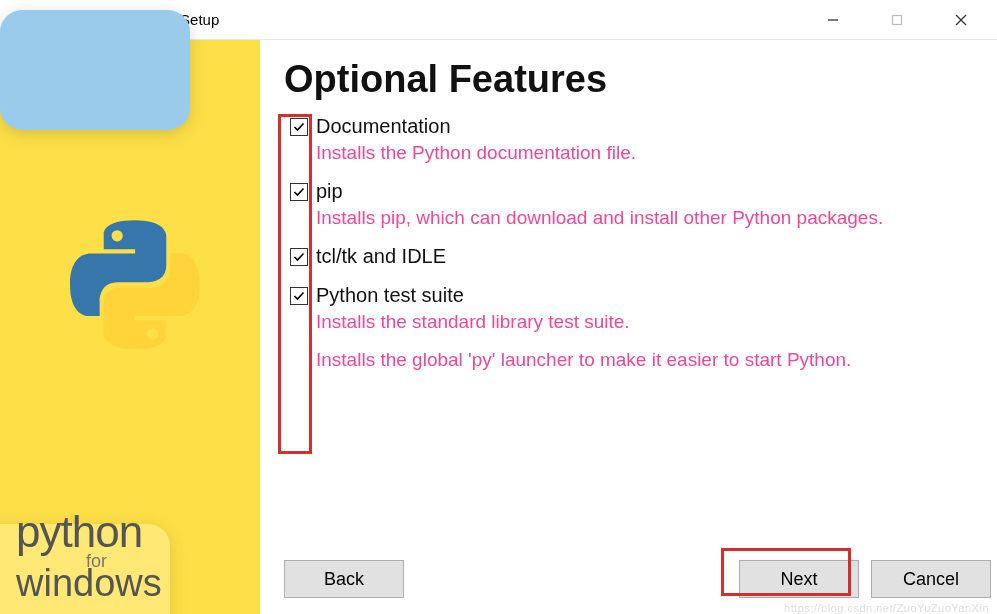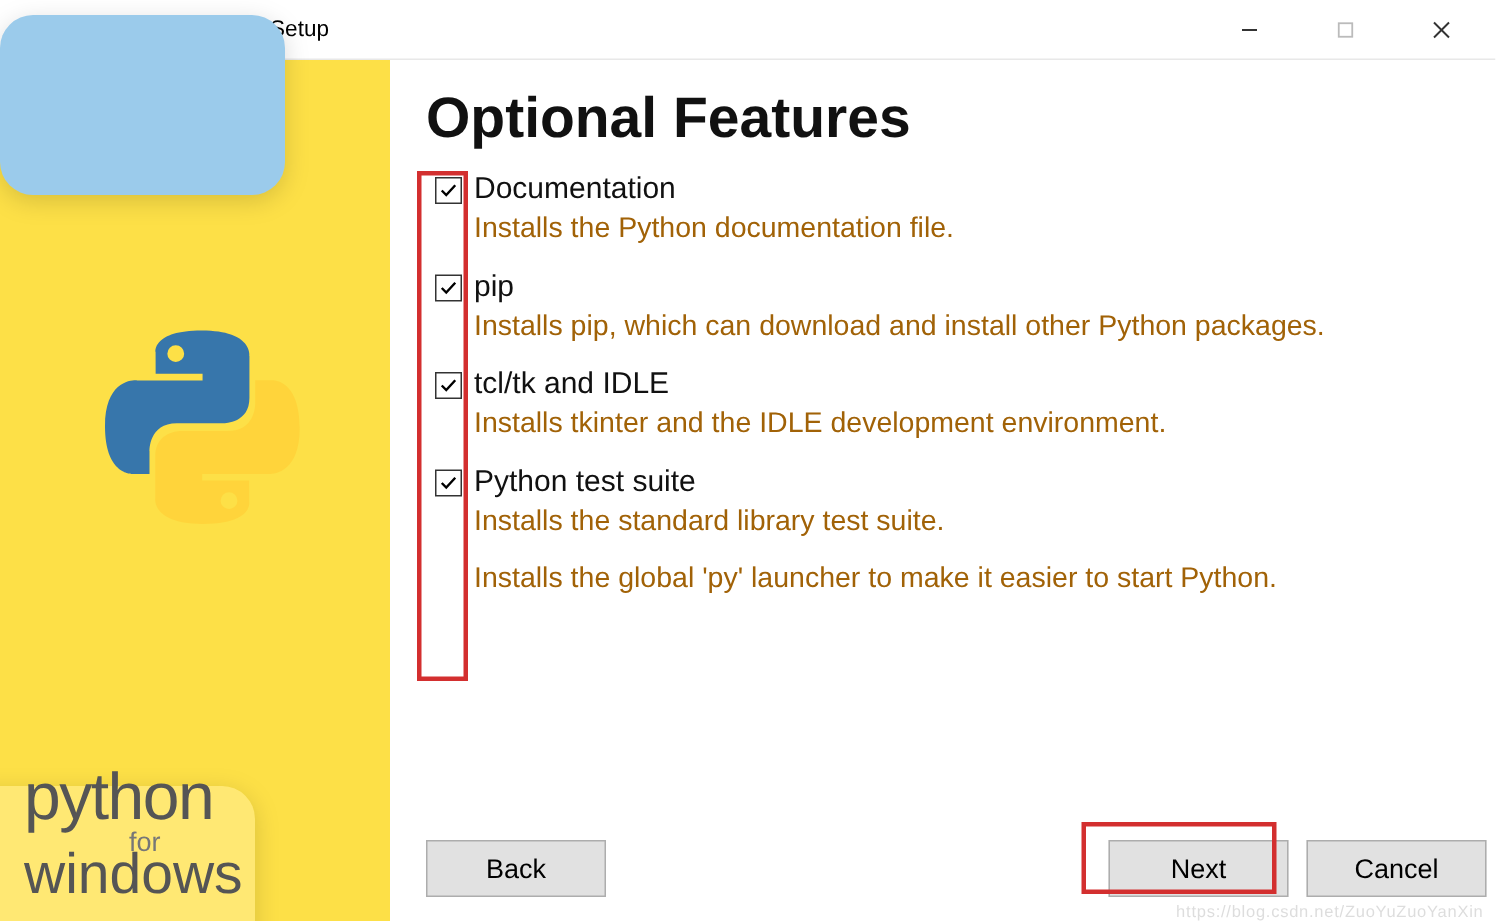--- a/index.html
+++ b/index.html
@@ -108,21 +108,21 @@
     }
     .chk .mark {
       width: 12px; height: 12px;
     }
     .opt-label {
       font-size: 20px;
       color: #111;
     }
     .opt-desc {
       font-size: 19px;
-      color: #a16207;
+      color: #ec4899;
       margin-left: 26px;
       margin-top: 4px;
     }
     .inline-chk-row .extra {
       display: inline-flex;
       align-items: center;
       gap: 8px;
       margin-left: 6px;
     }
     .highlight-red {
@@ -245,21 +245,20 @@
 
       <div class="opt">
         <div class="row">
           <span class="chk">
             <svg class="mark" viewBox="0 0 12 12">
                 <polyline points="1.5,6 4.5,9 10.5,2.5" fill="none" stroke="#000" stroke-width="1.6"></polyline>
               </svg>
           </span>
           <span class="opt-label">tcl/tk and IDLE</span>
         </div>
-        <div class="opt-desc">Installs tkinter and the IDLE development environment.</div>
       </div>
 
       <div class="opt">
         <div class="row">
           <span class="chk">
             <svg class="mark" viewBox="0 0 12 12">
                 <polyline points="1.5,6 4.5,9 10.5,2.5" fill="none" stroke="#000" stroke-width="1.6"></polyline>
               </svg>
           </span>
           <span class="opt-label">Python test suite</span>

